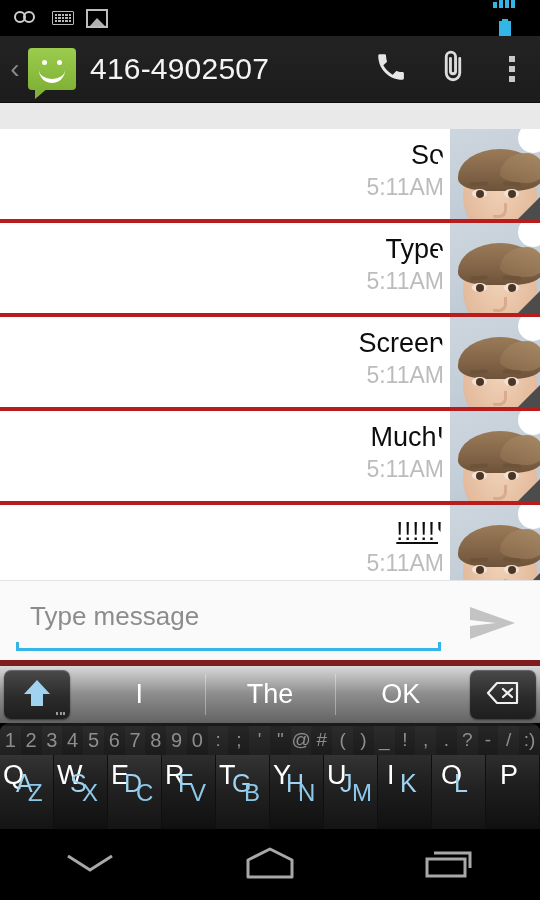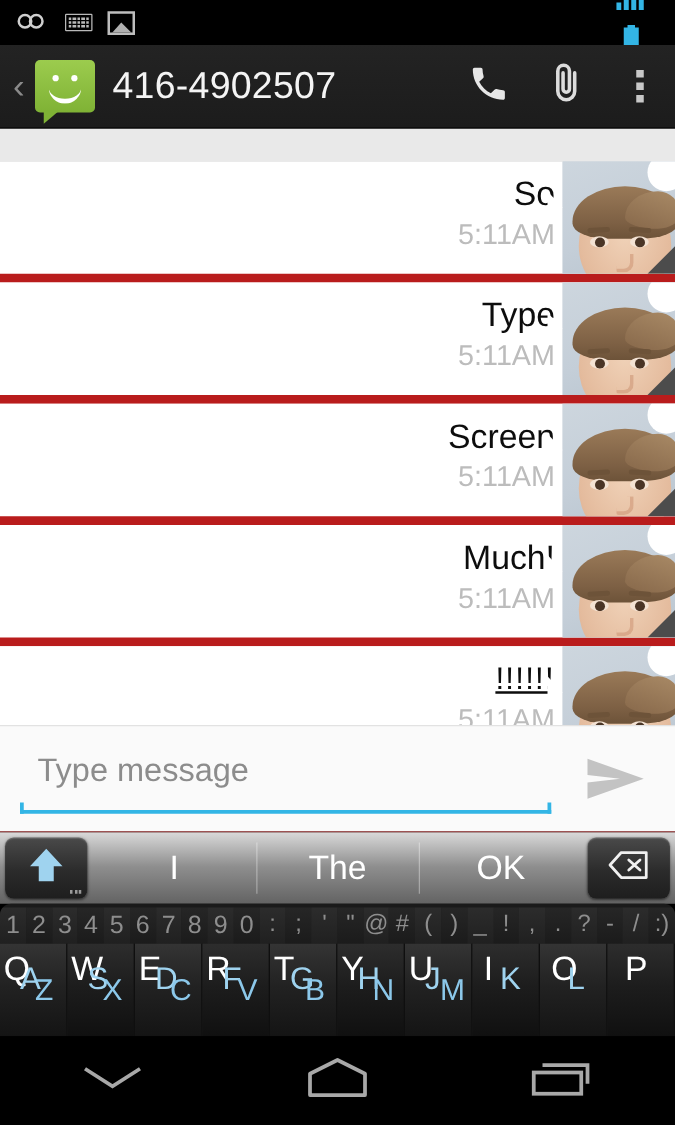--- a/index.html
+++ b/index.html
@@ -162,21 +162,21 @@
   .msglist {
     position: absolute;
     left: 0; top: 129px;
     width: 540px; height: 451px;
     background: #ffffff;
     overflow: hidden;
   }
   .msgrow {
     position: relative;
     height: 90px;
-    border-bottom: 7px solid #b91c1c;
+    border-bottom: 4px solid #b91c1c;
     background: #fff;
   }
   .bubble {
     position: absolute;
     right: 96px; top: 0;
     text-align: right;
     padding-top: 9px;
   }
   .msg-text {
     color: #0d0d0d;
@@ -285,21 +285,21 @@
     border-bottom: 22px solid #4c4c4c;
   }
 
   
   .compose {
     position: absolute;
     left: 0; top: 580px;
     width: 540px; height: 86px;
     background: #fafafa;
     border-top: 1px solid #e2e2e2;
-    border-bottom: 1px solid #7f1d1d;
+    border-bottom: 6px solid #7f1d1d;
     box-sizing: border-box;
   }
   .compose-field {
     position: absolute;
     left: 16px; top: 20px;
     width: 425px; height: 50px;
   }
   .compose-input {
     width: 100%;
     border: none;

